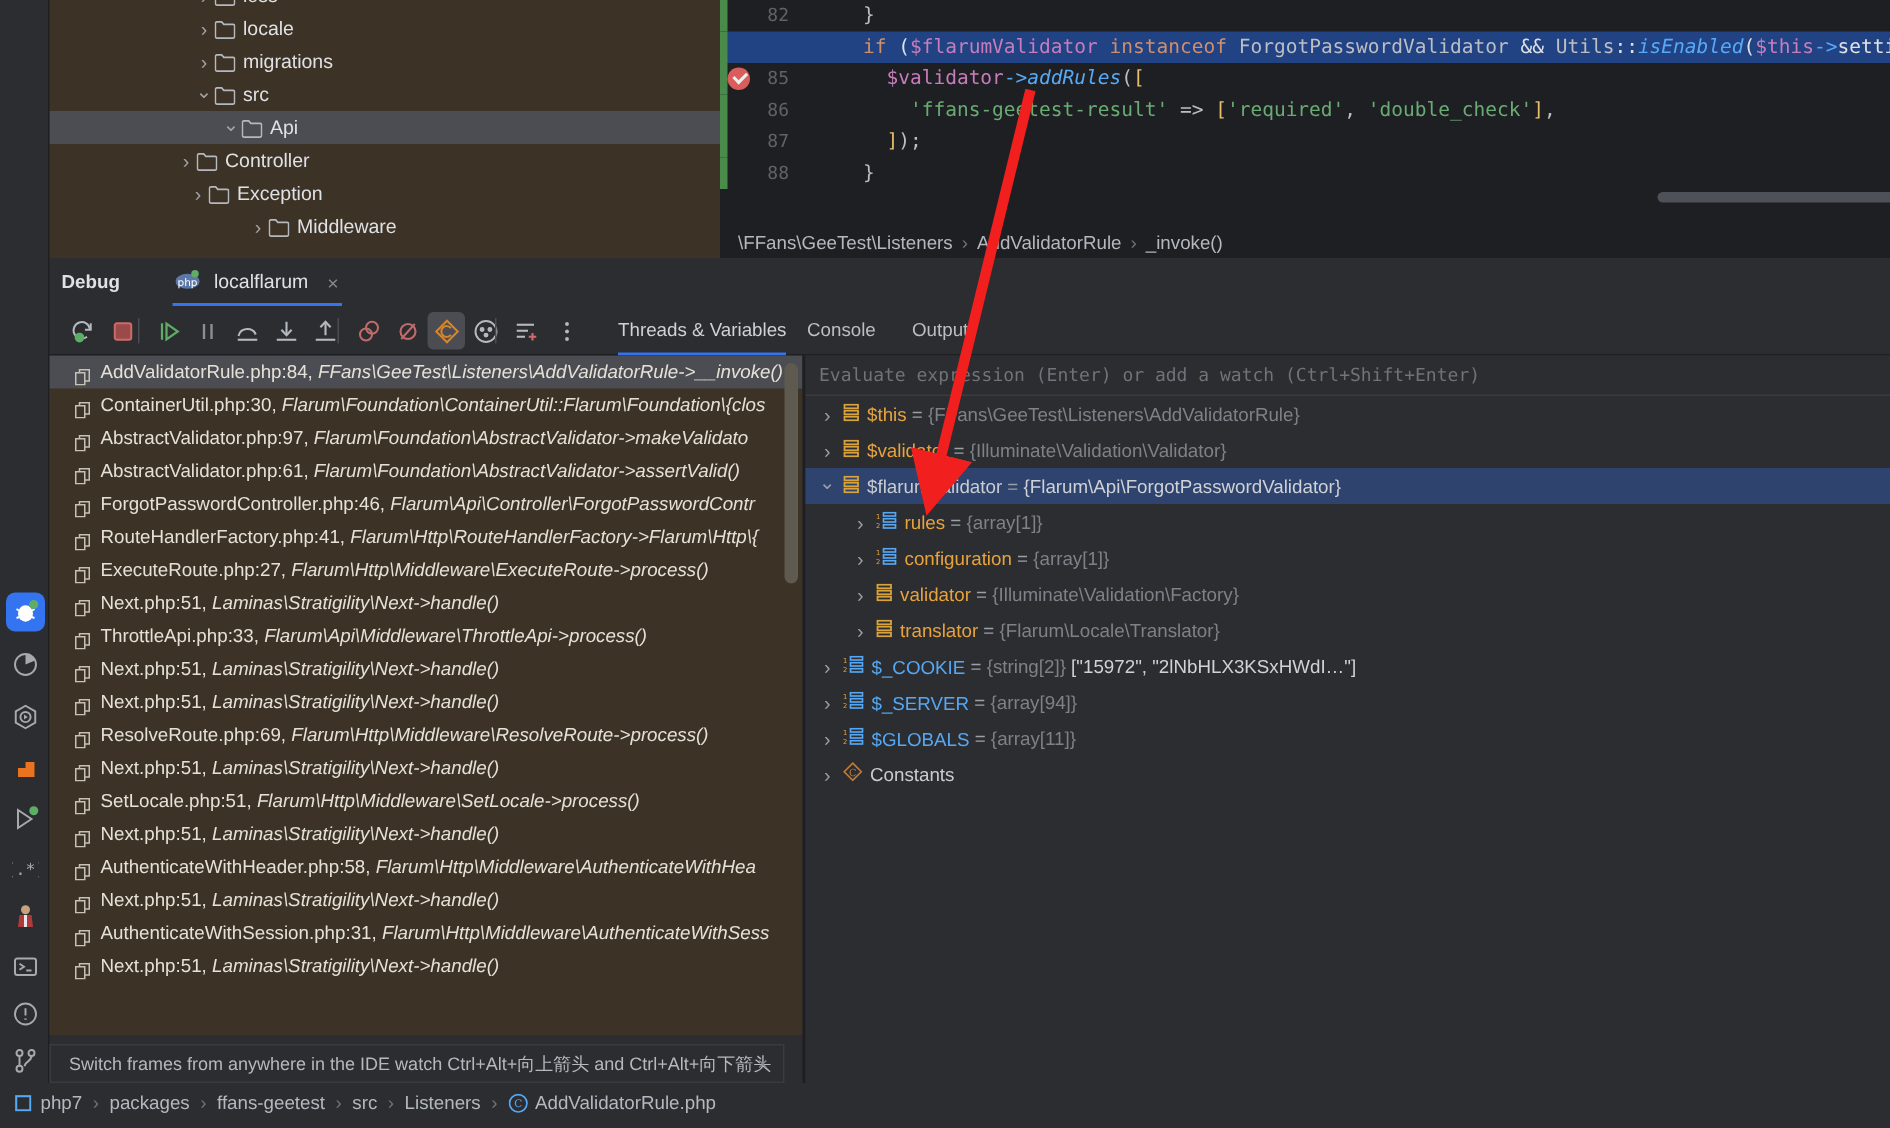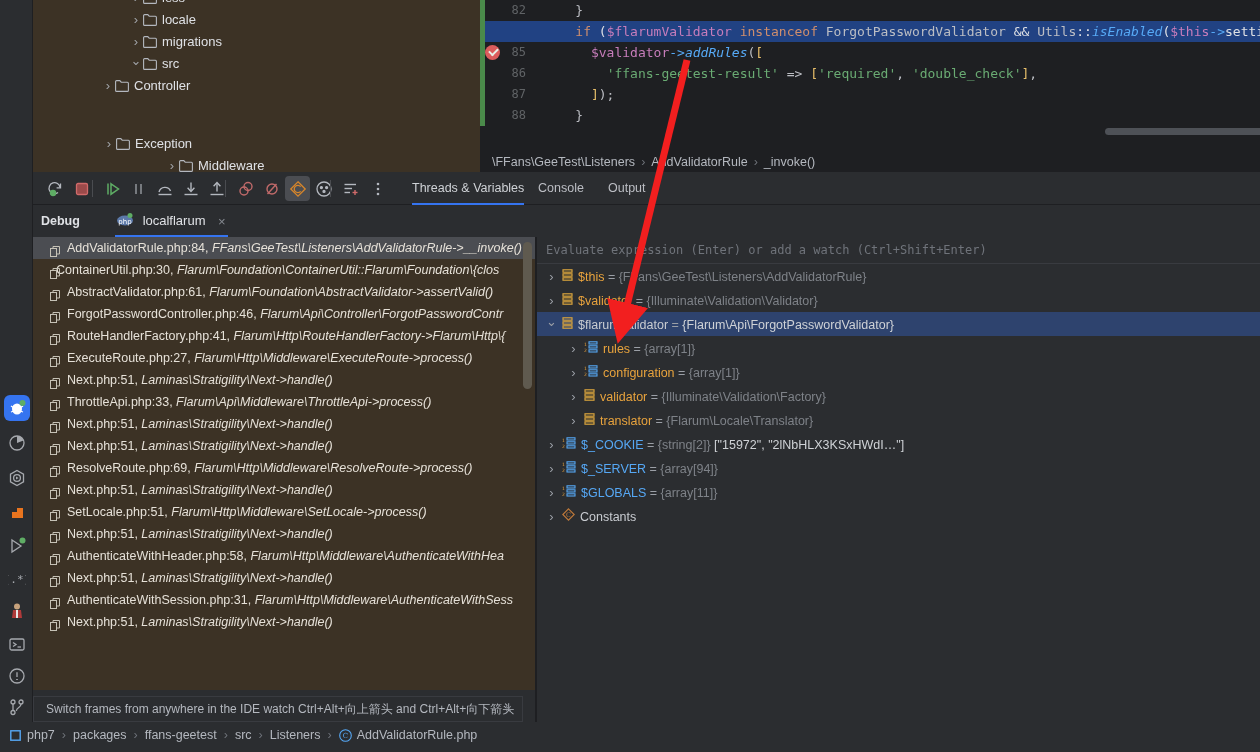--- a/index.html
+++ b/index.html
@@ -284,24 +284,27 @@
         </svg></span><span class="lbl">less</span></div>
     <div class="tr" style="padding-left: 96px;"><span class="arw" style="font-size: 13px;">›</span><span class="fold"><svg width="14" height="12" viewBox="0 0 14 12" style="display:block">
           <path d="M0.6 1.6 A1 1 0 0 1 1.6 0.6 L4.8 0.6 L6.2 2.2 L12.4 2.2 A1 1 0 0 1 13.4 3.2 L13.4 10.4 A1 1 0 0 1 12.4 11.4 L1.6 11.4 A1 1 0 0 1 0.6 10.4 Z" fill="none" stroke="#b4b8bf" stroke-width="1.1"></path>
         </svg></span><span class="lbl">locale</span></div>
     <div class="tr" style="padding-left: 96px;"><span class="arw" style="font-size: 13px;">›</span><span class="fold"><svg width="14" height="12" viewBox="0 0 14 12" style="display:block">
           <path d="M0.6 1.6 A1 1 0 0 1 1.6 0.6 L4.8 0.6 L6.2 2.2 L12.4 2.2 A1 1 0 0 1 13.4 3.2 L13.4 10.4 A1 1 0 0 1 12.4 11.4 L1.6 11.4 A1 1 0 0 1 0.6 10.4 Z" fill="none" stroke="#b4b8bf" stroke-width="1.1"></path>
         </svg></span><span class="lbl">migrations</span></div>
     <div class="tr" style="padding-left: 96px;"><span class="arw" style="font-size: 13px; position: relative; top: -3px;">⌄</span><span class="fold"><svg width="14" height="12" viewBox="0 0 14 12" style="display:block">
           <path d="M0.6 1.6 A1 1 0 0 1 1.6 0.6 L4.8 0.6 L6.2 2.2 L12.4 2.2 A1 1 0 0 1 13.4 3.2 L13.4 10.4 A1 1 0 0 1 12.4 11.4 L1.6 11.4 A1 1 0 0 1 0.6 10.4 Z" fill="none" stroke="#b4b8bf" stroke-width="1.1"></path>
         </svg></span><span class="lbl">src</span></div>
-    <div class="tr" style="padding-left: 68px;"><span class="arw" style="font-size: 13px;">›</span><span class="fold"><svg width="14" height="12" viewBox="0 0 14 12" style="display:block">
+    <div class="tr sel" style="padding-left: 114px;"><span class="arw" style="font-size: 13px; position: relative; top: -3px;">⌄</span><span class="fold"><svg width="14" height="12" viewBox="0 0 14 12" style="display:block">
+          <path d="M0.6 1.6 A1 1 0 0 1 1.6 0.6 L4.8 0.6 L6.2 2.2 L12.4 2.2 A1 1 0 0 1 13.4 3.2 L13.4 10.4 A1 1 0 0 1 12.4 11.4 L1.6 11.4 A1 1 0 0 1 0.6 10.4 Z" fill="none" stroke="#b4b8bf" stroke-width="1.1"></path>
+        </svg></span><span class="lbl">Api</span></div>
+    <div class="tr" style="padding-left: 68px; margin-left: 16px;"><span class="arw" style="font-size: 13px;">›</span><span class="fold"><svg width="14" height="12" viewBox="0 0 14 12" style="display:block">
           <path d="M0.6 1.6 A1 1 0 0 1 1.6 0.6 L4.8 0.6 L6.2 2.2 L12.4 2.2 A1 1 0 0 1 13.4 3.2 L13.4 10.4 A1 1 0 0 1 12.4 11.4 L1.6 11.4 A1 1 0 0 1 0.6 10.4 Z" fill="none" stroke="#b4b8bf" stroke-width="1.1"></path>
         </svg></span><span class="lbl">Controller</span></div>
-    <div class="tr" style="padding-left: 69px; margin-top: 36px;"><span class="arw" style="font-size: 13px;">›</span><span class="fold"><svg width="14" height="12" viewBox="0 0 14 12" style="display:block">
+    <div class="tr" style="padding-left: 92px;"><span class="arw" style="font-size: 13px;">›</span><span class="fold"><svg width="14" height="12" viewBox="0 0 14 12" style="display:block">
           <path d="M0.6 1.6 A1 1 0 0 1 1.6 0.6 L4.8 0.6 L6.2 2.2 L12.4 2.2 A1 1 0 0 1 13.4 3.2 L13.4 10.4 A1 1 0 0 1 12.4 11.4 L1.6 11.4 A1 1 0 0 1 0.6 10.4 Z" fill="none" stroke="#b4b8bf" stroke-width="1.1"></path>
         </svg></span><span class="lbl">Exception</span></div>
     <div class="tr" style="padding-left: 132px;"><span class="arw" style="font-size: 13px;">›</span><span class="fold"><svg width="14" height="12" viewBox="0 0 14 12" style="display:block">
           <path d="M0.6 1.6 A1 1 0 0 1 1.6 0.6 L4.8 0.6 L6.2 2.2 L12.4 2.2 A1 1 0 0 1 13.4 3.2 L13.4 10.4 A1 1 0 0 1 12.4 11.4 L1.6 11.4 A1 1 0 0 1 0.6 10.4 Z" fill="none" stroke="#b4b8bf" stroke-width="1.1"></path>
         </svg></span><span class="lbl">Middleware</span></div>
   </div>
 
 <div id="editor">
   <div class="cl"><div class="gmark" style="background: rgb(74, 138, 74);"></div><div class="gut">82</div><div class="ctext">    }</div></div>
     <div class="cl hl"><div class="gmark" style="background: rgb(74, 138, 74);"></div><div class="gut" style="color: transparent;">84</div><div class="ctext" style="color: rgb(223, 225, 229);">    <span class="kw">if</span> (<span class="var">$flarumValidator</span> <span class="kw">instanceof</span> <span class="cls">ForgotPasswordValidator</span> &amp;&amp; <span class="cls">Utils</span>::<span class="fn">isEnabled</span>(<span class="var">$this</span><span class="arr">-&gt;</span>settings,</div></div>
@@ -310,20 +313,36 @@
     <div class="cl"><div class="gmark" style="background: rgb(74, 138, 74);"></div><div class="gut">87</div><div class="ctext">      <span class="brk">]</span>);</div></div>
     <div class="cl"><div class="gmark" style="background: rgb(74, 138, 74);"></div><div class="gut">88</div><div class="ctext">    }</div></div>
 
 <div id="bpdot"></div>
     <div id="hscroll"></div>
   </div>
 
 <div id="crumb"><span>\FFans\GeeTest\Listeners</span><span class="sep">›</span><span>AddValidatorRule</span><span class="sep">›</span><span>_invoke()</span></div>
 
 <div id="debug">
+
+  <div id="dbgtabs">
+    <div id="dbgtitle">Debug</div>
+    <div id="sesstab">
+      <span class="phpico">
+        <svg width="17" height="13" viewBox="0 0 17 13">
+          <ellipse cx="8" cy="7.5" rx="8" ry="5" fill="#6181b6" opacity="0.9"></ellipse>
+          <text x="8" y="10.5" font-size="7" fill="#ffffff" text-anchor="middle" font-family="DejaVu Sans, sans-serif">php</text>
+          <circle cx="13" cy="2.5" r="2.5" fill="#5fad65"></circle>
+        </svg>
+      </span>
+      <span>localflarum</span>
+      <span id="closetab">×</span>
+      <span class="und"></span>
+    </div>
+  </div>
 
   <div id="dbgbar">
       <div class="tb" title="Rerun" style="left: 10px;">
         <svg width="18" height="18" viewBox="0 0 18 18">
           <g fill="none" stroke="#b4b8bf" stroke-width="1.3">
             <path d="M13 7.5 A5.5 5.5 0 1 0 11 12.5"></path>
             <path d="M13.5 3.5 L13.5 7.8 L9.6 7.8"></path>
             <circle cx="6" cy="13" r="2.6" fill="#5fad65" stroke="#5fad65"></circle>
           </g>
         </svg>
@@ -432,45 +451,33 @@
         </svg>
       </div>
       <div class="tbsep" style="left: 59px;"></div>
       <div class="tbsep" style="left: 192px;"></div>
       <div class="tbsep" style="left: 297px;"></div>
       <div class="vtab on" style="left: 379px;"><span>Threads &amp; Variables</span></div>
       <div class="vtab" style="left: 505px;"><span>Console</span></div>
       <div class="vtab" style="left: 575px;"><span>Output</span></div>
     </div>
 
-  <div id="dbgtabs">
-    <div id="dbgtitle">Debug</div>
-    <div id="sesstab">
-      <span class="phpico">
-        <svg width="17" height="13" viewBox="0 0 17 13">
-          <ellipse cx="8" cy="7.5" rx="8" ry="5" fill="#6181b6" opacity="0.9"></ellipse>
-          <text x="8" y="10.5" font-size="7" fill="#ffffff" text-anchor="middle" font-family="DejaVu Sans, sans-serif">php</text>
-          <circle cx="13" cy="2.5" r="2.5" fill="#5fad65"></circle>
-        </svg>
-      </span>
-      <span>localflarum</span>
-      <span id="closetab">×</span>
-      <span class="und"></span>
-    </div>
-  </div>
-
   <div id="frames">
     <div class="fr sel"><span class="fico"><svg width="10" height="11" viewBox="0 0 10 11">
             <rect x="0.5" y="2.5" width="6" height="8" fill="none" stroke="#c6c2b6" stroke-width="1"></rect>
             <path d="M3 2.5 L3 0.5 L9.5 0.5 L9.5 8 L6.5 8" fill="none" stroke="#c6c2b6" stroke-width="1"></path>
           </svg></span><span style="margin-left: 16px; text-align: right;">AddValidatorRule.php:84, </span><span class="fm">FFans\GeeTest\Listeners\AddValidatorRule-&gt;__invoke()</span></div>
       <div class="fr"><span class="fico"><svg width="10" height="11" viewBox="0 0 10 11">
             <rect x="0.5" y="2.5" width="6" height="8" fill="none" stroke="#c6c2b6" stroke-width="1"></rect>
             <path d="M3 2.5 L3 0.5 L9.5 0.5 L9.5 8 L6.5 8" fill="none" stroke="#c6c2b6" stroke-width="1"></path>
-          </svg></span><span style="margin-left: 5px;">ContainerUtil.php:30, </span><span class="fm">Flarum\Foundation\ContainerUtil::Flarum\Foundation\{clos</span></div>
+          </svg></span><span style="margin-left: 16px;">ContainerUtil.php:30, </span><span class="fm">Flarum\Foundation\ContainerUtil::Flarum\Foundation\{clos</span></div>
+      <div class="fr"><span class="fico"><svg width="10" height="11" viewBox="0 0 10 11">
+            <rect x="0.5" y="2.5" width="6" height="8" fill="none" stroke="#c6c2b6" stroke-width="1"></rect>
+            <path d="M3 2.5 L3 0.5 L9.5 0.5 L9.5 8 L6.5 8" fill="none" stroke="#c6c2b6" stroke-width="1"></path>
+          </svg></span><span style="margin-left: 16px;">AbstractValidator.php:97, </span><span class="fm">Flarum\Foundation\AbstractValidator-&gt;makeValidato</span></div>
       <div class="fr"><span class="fico"><svg width="10" height="11" viewBox="0 0 10 11">
             <rect x="0.5" y="2.5" width="6" height="8" fill="none" stroke="#c6c2b6" stroke-width="1"></rect>
             <path d="M3 2.5 L3 0.5 L9.5 0.5 L9.5 8 L6.5 8" fill="none" stroke="#c6c2b6" stroke-width="1"></path>
           </svg></span><span style="margin-left: 16px;">AbstractValidator.php:61, </span><span class="fm">Flarum\Foundation\AbstractValidator-&gt;assertValid()</span></div>
       <div class="fr"><span class="fico"><svg width="10" height="11" viewBox="0 0 10 11">
             <rect x="0.5" y="2.5" width="6" height="8" fill="none" stroke="#c6c2b6" stroke-width="1"></rect>
             <path d="M3 2.5 L3 0.5 L9.5 0.5 L9.5 8 L6.5 8" fill="none" stroke="#c6c2b6" stroke-width="1"></path>
           </svg></span><span style="margin-left: 16px;">ForgotPasswordController.php:46, </span><span class="fm">Flarum\Api\Controller\ForgotPasswordContr</span></div>
       <div class="fr"><span class="fico"><svg width="10" height="11" viewBox="0 0 10 11">
             <rect x="0.5" y="2.5" width="6" height="8" fill="none" stroke="#c6c2b6" stroke-width="1"></rect>

